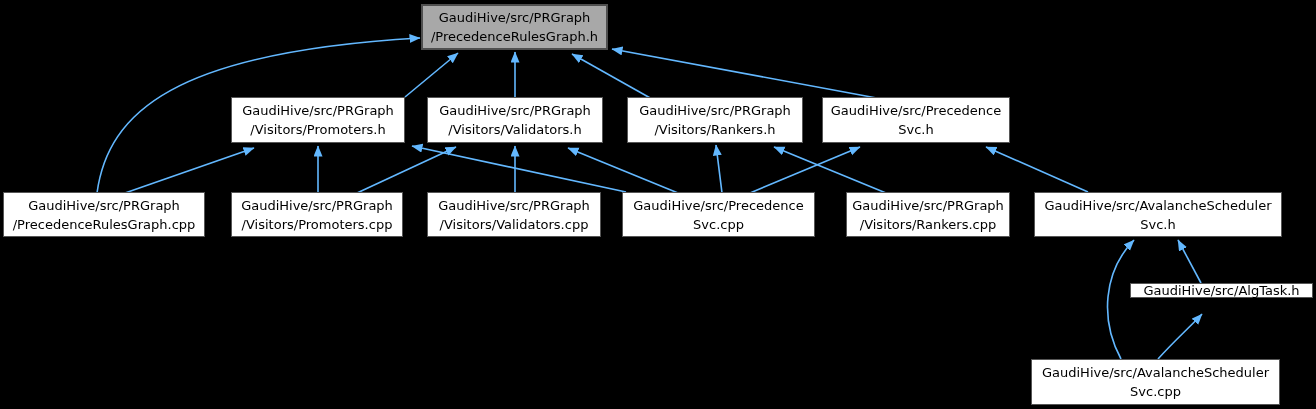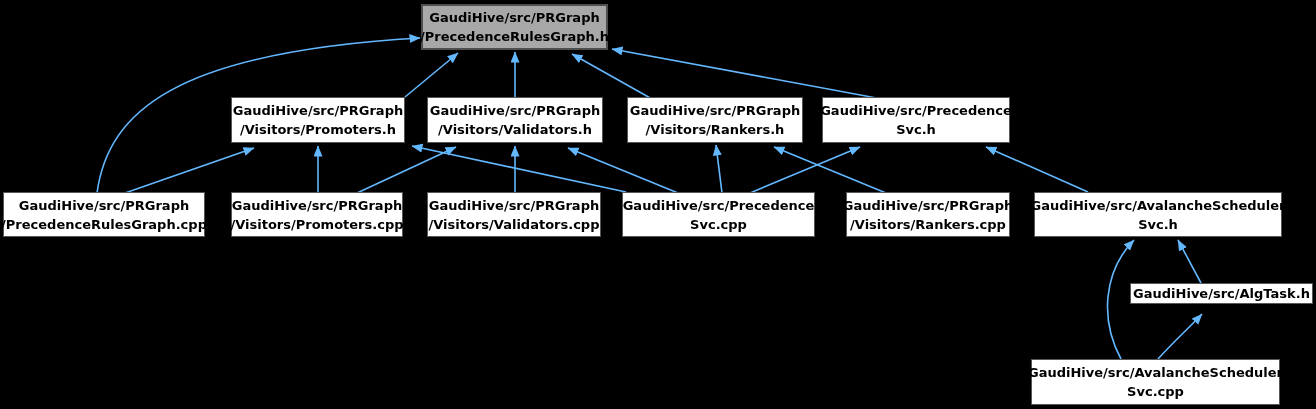--- a/index.html
+++ b/index.html
@@ -28,21 +28,20 @@
     border: 1px solid #565656;
     color: #000000;
     display: flex;
     align-items: center;
     justify-content: center;
     text-align: center;
     white-space: pre-line;
     font-size: 13px;
     line-height: 19px;
     cursor: pointer;
-    font-weight: bold;
   }
   .node.selected {
     background: #a8a8a8;
     border: 2px solid #4f4f4f;
     cursor: default;
   }
 </style>
 </head>
 <body>
 
@@ -107,18 +106,18 @@
 
   <div class="node" style="left:622px; top:192px; width:193px; height:45px;">GaudiHive/src/Precedence
 Svc.cpp</div>
 
   <div class="node" style="left:846px; top:192px; width:164px; height:45px;">GaudiHive/src/PRGraph
 /Visitors/Rankers.cpp</div>
 
   <div class="node" style="left:1034px; top:192px; width:248px; height:45px;">GaudiHive/src/AvalancheScheduler
 Svc.h</div>
 
-  <div class="node" style="left:1130px; top:283px; width:183px; height:21px;text-align:center;">GaudiHive/src/AlgTask.h</div>
+  <div class="node" style="left:1130px; top:283px; width:183px; height:15px;text-align:center;">GaudiHive/src/AlgTask.h</div>
 
   <div class="node" style="left:1031px; top:359px; width:249px; height:46px;">GaudiHive/src/AvalancheScheduler
 Svc.cpp</div>
 
 </div>
 
 </body></html>

